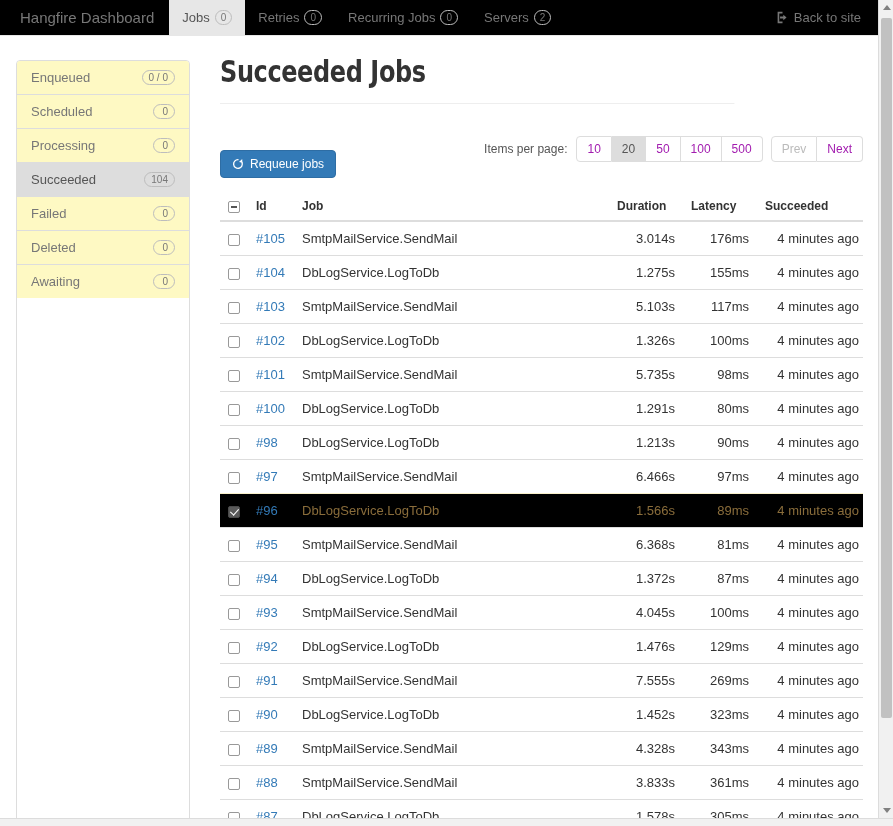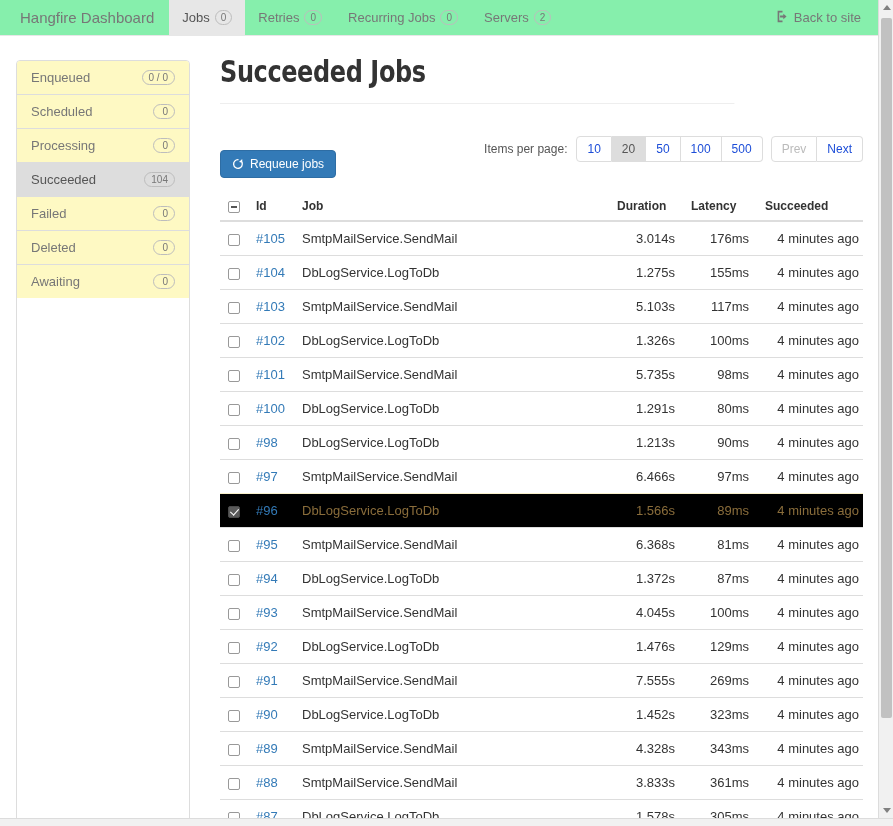--- a/index.html
+++ b/index.html
@@ -18,21 +18,21 @@
   #page {
     position:absolute; left:0; top:0;
     width: 879px; height: 826px;
     overflow: hidden;
     background:#fff;
   }
 
   
   .navbar {
     height: 36px;
-    background: #86efac;
+    background: #000000;
     border-bottom: 1px solid #e7e7e7;
     display: flex;
     align-items: stretch;
     position: relative;
   }
   .nav-left { display:flex; align-items:stretch; }
   .brand {
     display:flex; align-items:center;
     padding: 0 15px 0 20px;
     font-size: 15px;
@@ -61,21 +61,21 @@
     color: #777777;
     text-align:center;
     background: transparent;
   }
   .nav-right {
     margin-left:auto;
     display:flex; align-items:center;
     padding-right: 18px;
   }
   .back-link {
-    display:flex; gap:5px;
+    display:flex; align-items:center; gap:5px;
     font-size: 13px; color:#777777; text-decoration:none;
     cursor:pointer;
   }
   .icon-signout { display:inline-block; width:13px; height:13px; }
 
   
   .content {
     display:flex;
     padding: 18px 16px 0 16px;
   }
@@ -156,21 +156,21 @@
   }
   .refresh-ico { display:inline-block; width:12px; height:12px; }
 
   .perpage { display:flex; align-items:center; }
   .perpage-label { font-size:12px; color:#555; margin-right: 9px; white-space:nowrap; }
   .btn-group { display:flex; }
   .pg-btn {
     border:1px solid #dddddd;
     border-left-width:0;
     background:#ffffff;
-    color:#1d4ed8;
+    color:#a21caf;
     font-size:12px;
     padding: 5px 10px;
     cursor:pointer;
     line-height:1.2;
     font-family:"Liberation Sans", sans-serif;
     white-space:nowrap;
   }
   .pg-btn:first-child { border-left-width:1px; border-top-left-radius:4px; border-bottom-left-radius:4px; }
   .pg-btn:last-child { border-top-right-radius:4px; border-bottom-right-radius:4px; }
   .pg-btn.active { background:#dddddd; color:#555555; }

